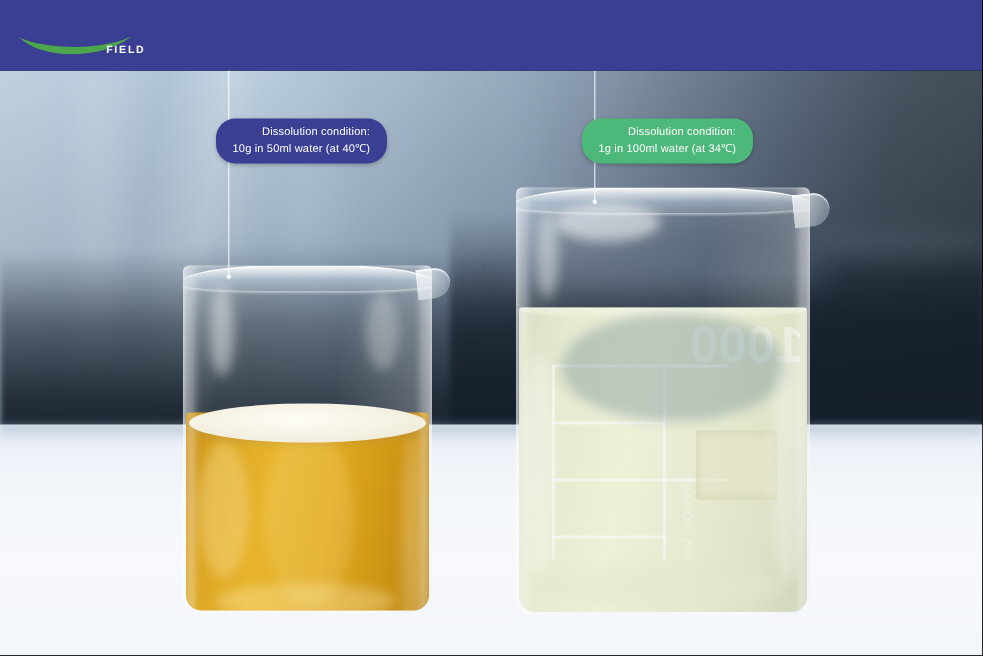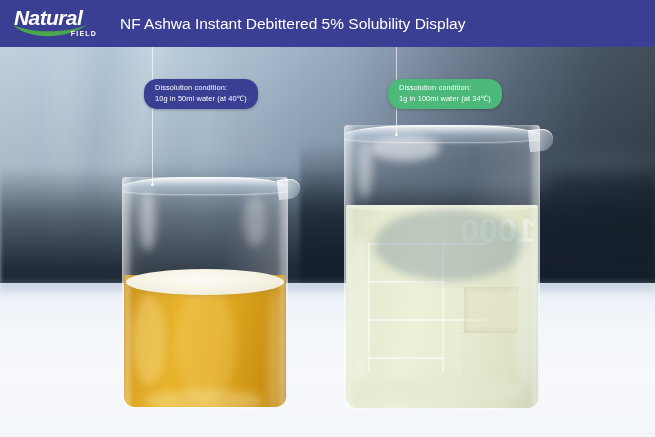--- a/index.html
+++ b/index.html
@@ -137,20 +137,21 @@
     color:#ffffff;font-size:15.5px;margin-left:22px;white-space:nowrap;
     font-family:"Liberation Sans",sans-serif;
   }
 
   
   .pill{
     position:absolute;border-radius:13px;padding:4px 11px 5px;
     color:#ffffff;font-size:7.4px;line-height:10.5px;white-space:nowrap;
     font-family:"Liberation Sans",sans-serif;letter-spacing:.1px;
     box-shadow:0 1px 3px rgba(0,0,0,.25);
+    text-align:right;
   }
   .pill.blue{background:#3b3f93;left:144px;top:79px;}
   .pill.green{background:#4cb87a;left:388px;top:79px;}
   .leader{position:absolute;width:1px;background:rgba(255,255,255,.65);}
   .leader-dot{position:absolute;width:3px;height:3px;border-radius:50%;background:rgba(255,255,255,.9);}
 </style>
 </head>
 <body>
 
 <div class="stage">
@@ -223,29 +224,27 @@
 
     <div class="leader" style="left:152px;top:-22px;height:160px;"></div>
     <div class="leader-dot" style="left:151px;top:136px;"></div>
 
     <div class="leader" style="left:396px;top:-22px;height:110px;"></div>
     <div class="leader-dot" style="left:395px;top:86px;"></div>
   </div>
 
   <div class="header">
     <div class="logo">
-      <span class="logo-word">Natural</span>
       <div class="logo-swoosh">
         <svg width="80" height="15" viewBox="0 0 80 15">
           <path d="M1 1 C 16 16, 56 16, 76 0 C 60 9, 20 10, 1 1 Z" fill="#4ca64c"></path>
         </svg>
       </div>
       <span class="logo-field">FIELD</span>
     </div>
-    <span class="title">NF Ashwa  Instant Debittered 5% Solubility Display</span>
   </div>
 
   <div class="pill blue">
     <div>Dissolution condition:</div>
     <div>10g in 50ml water (at 40℃)</div>
   </div>
 
   <div class="pill green">
     <div>Dissolution condition:</div>
     <div>1g in 100ml water (at 34℃)</div>

